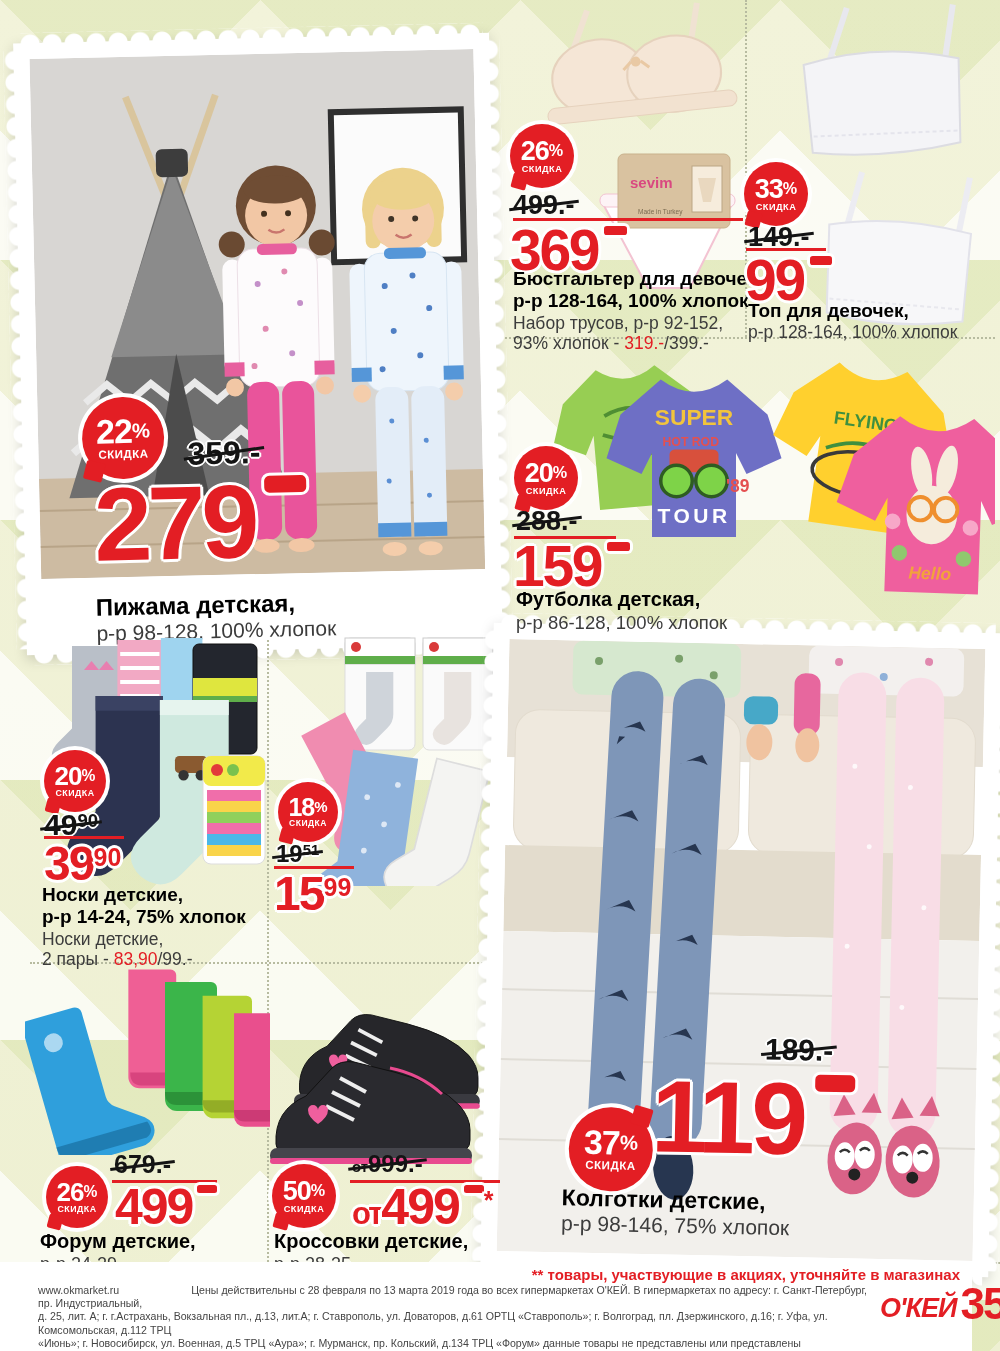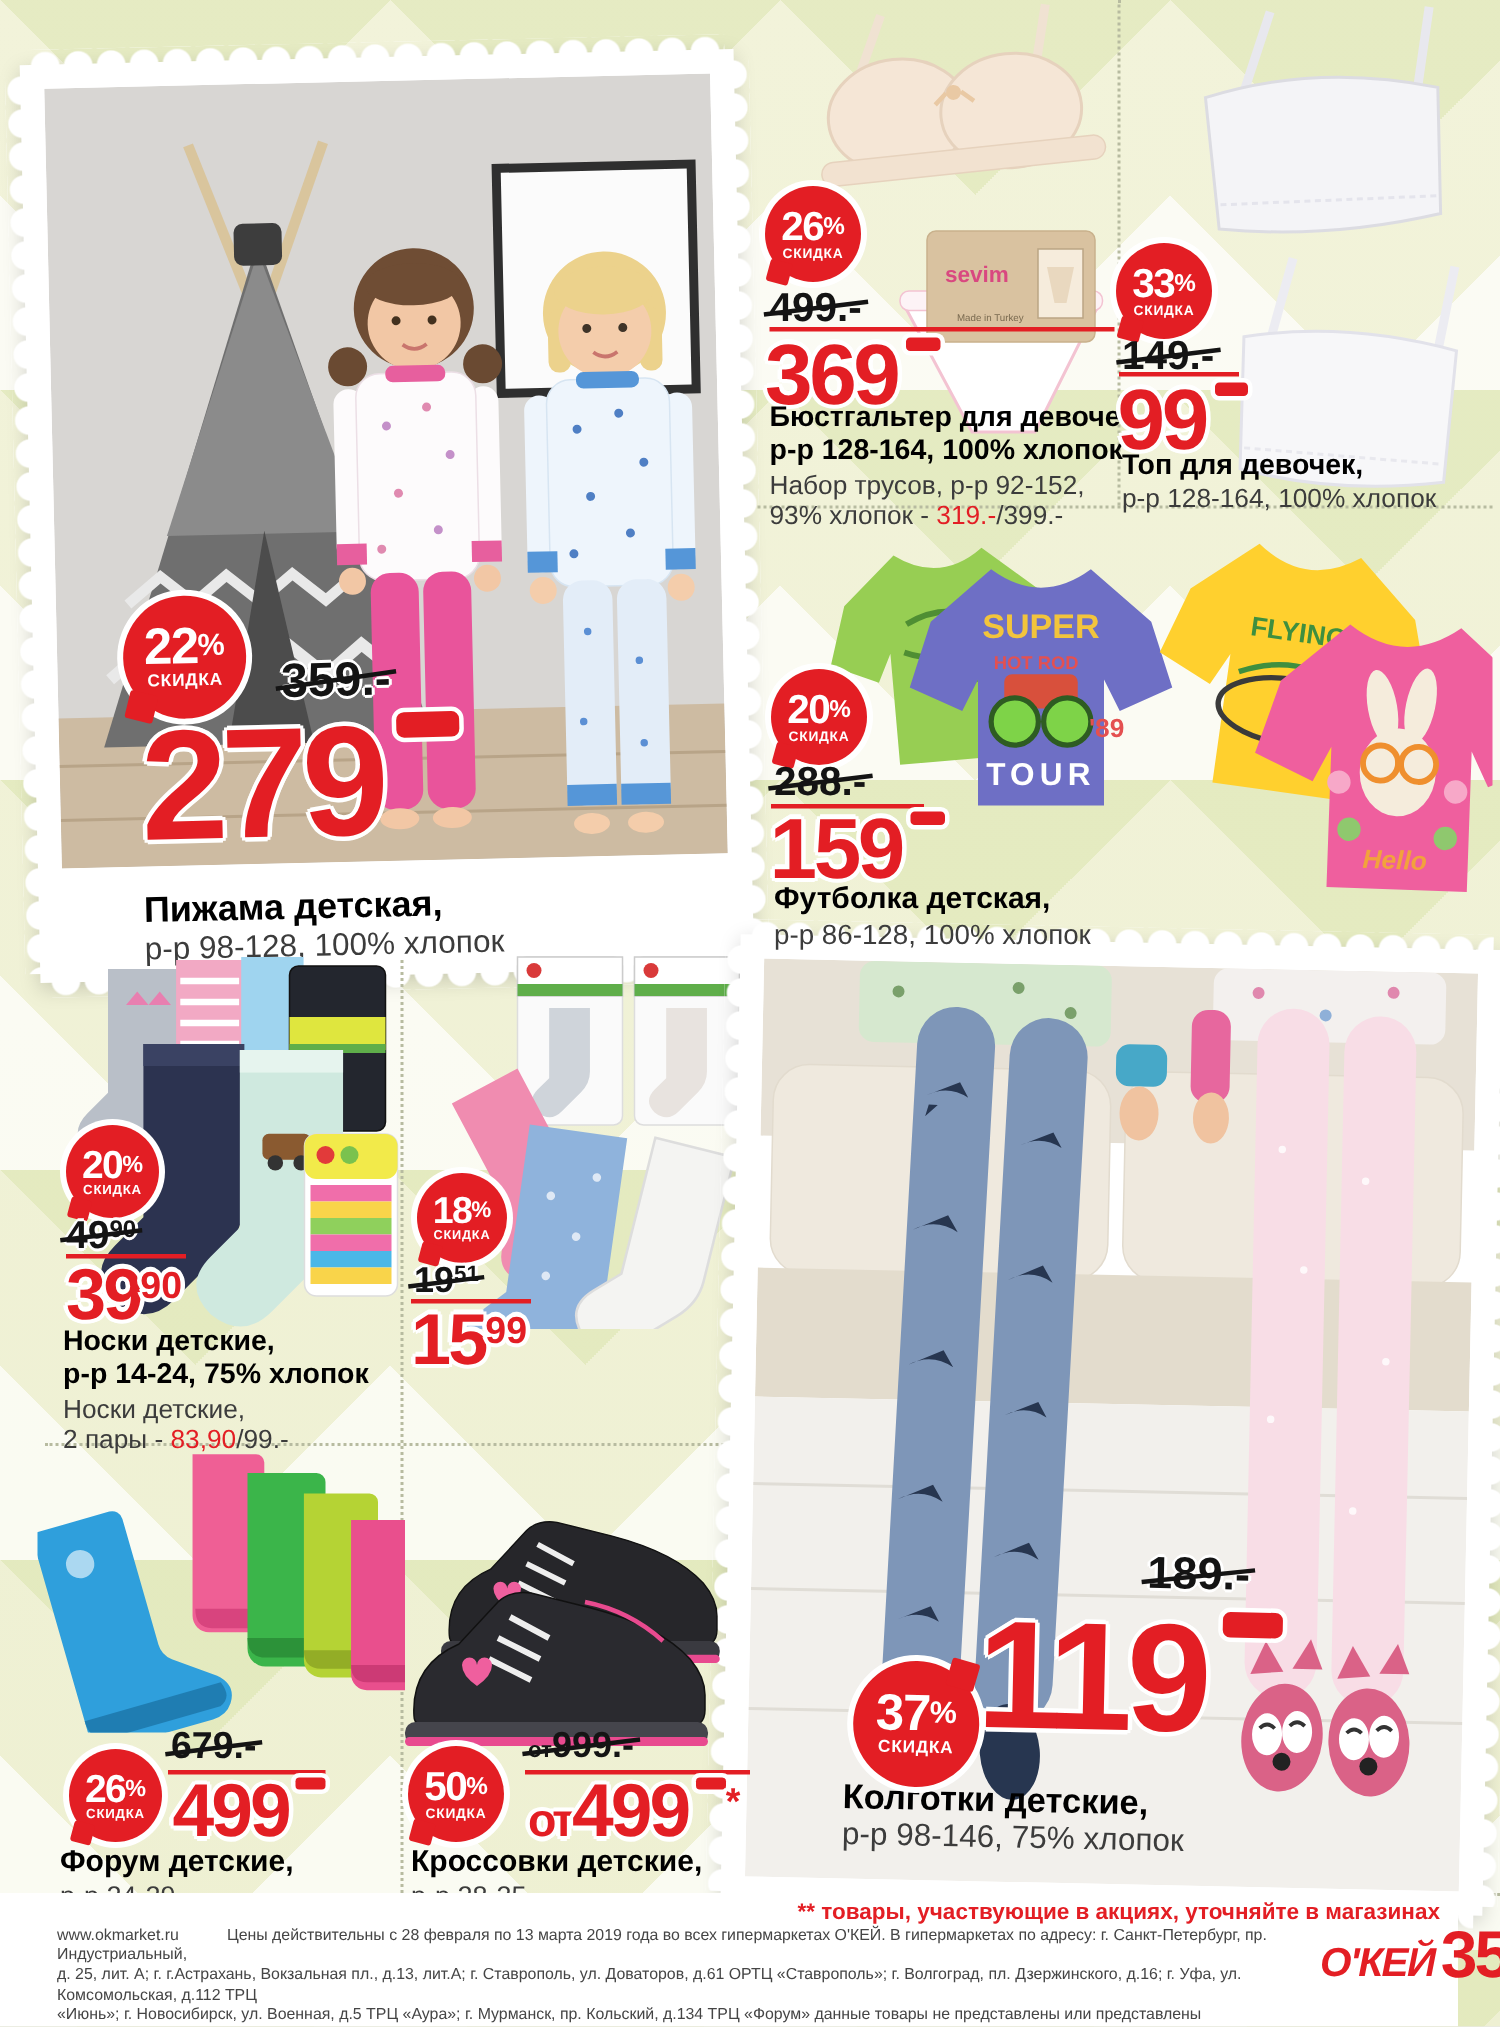--- a/index.html
+++ b/index.html
@@ -54,21 +54,21 @@
   .cap-b{font-weight:700;color:#000;}
   .cap-r{color:#3c3c3c;}
   .red-txt{color:#e31e24;}
   
   .dot-h{position:absolute;border-top:2px dotted #b7bba0;z-index:1;}
   .dot-v{position:absolute;border-left:2px dotted #b7bba0;z-index:1;}
   
   #footer-band{position:absolute;left:0;top:1262px;width:972px;height:89px;background:#fff;z-index:7;}
   .promo-note{position:absolute;right:12px;top:4px;color:#e31e24;font-weight:700;font-size:15px;}
   .legal{position:absolute;left:38px;top:22px;width:832px;font-size:10.6px;color:#454545;line-height:1.25;}
-  .legal .site{font-weight:400;margin-right:32px;}
+  .legal .site{font-weight:400;margin-right:72px;}
   .logo{position:absolute;left:880px;top:22px;color:#e31e24;display:flex;align-items:flex-start;}
   .logo-word{font-weight:700;font-style:italic;font-size:27px;letter-spacing:-1px;margin-top:9px;}
   .logo-page{font-weight:700;font-size:44px;line-height:.9;margin-left:4px;letter-spacing:-2px;}
   svg{display:block;}
 </style>
 </head>
 <body>
 
 <div id="page">
 
@@ -324,21 +324,21 @@
       <rect x="4" y="56" width="54" height="11" fill="#8fd05c"></rect>
       <rect x="4" y="67" width="54" height="11" fill="#f06eaa"></rect>
       <rect x="4" y="78" width="54" height="11" fill="#4ab7e8"></rect>
       <rect x="4" y="89" width="54" height="11" fill="#f9d44a"></rect>
     </g>
   </svg>
   <div class="badge" style="left:44px;top:750px;width:62px;height:62px;font-size:26px;z-index:3;">
     <div class="bnum"><span>20</span><span class="bpct">%</span></div>
     <div class="blabel">СКИДКА</div>
   </div>
-  <div class="old outline-w" style="left:44px;top:810px;font-size:26px;z-index:4;"><span>49</span><span class="osup">90</span></div>
+  <div class="old outline-w" style="left:44px;top:810px;font-size:30px;z-index:4;"><span>49</span><span class="osup">90</span></div>
   <div class="redline" style="left:44px;top:836px;width:80px;"></div>
   <div class="price" style="left:44px;top:842px;font-size:48px;"><span>39</span><span class="psup">90</span></div>
   <div class="cap" style="left:42px;top:884px;z-index:4;">
     <div class="cap-b" style="font-size:19px;">Носки детские,</div>
     <div class="cap-b" style="font-size:19px;">р-р 14-24, 75% хлопок</div>
     <div class="cap-r" style="font-size:17.5px;">Носки детские,</div>
     <div class="cap-r" style="font-size:17.5px;"><span>2 пары - </span><span class="red-txt">83,90</span><span>/99.-</span></div>
   </div>
 
   <svg class="abs" style="left:275px;top:636px;z-index:2;" width="230" height="250" viewBox="0 0 230 250">

